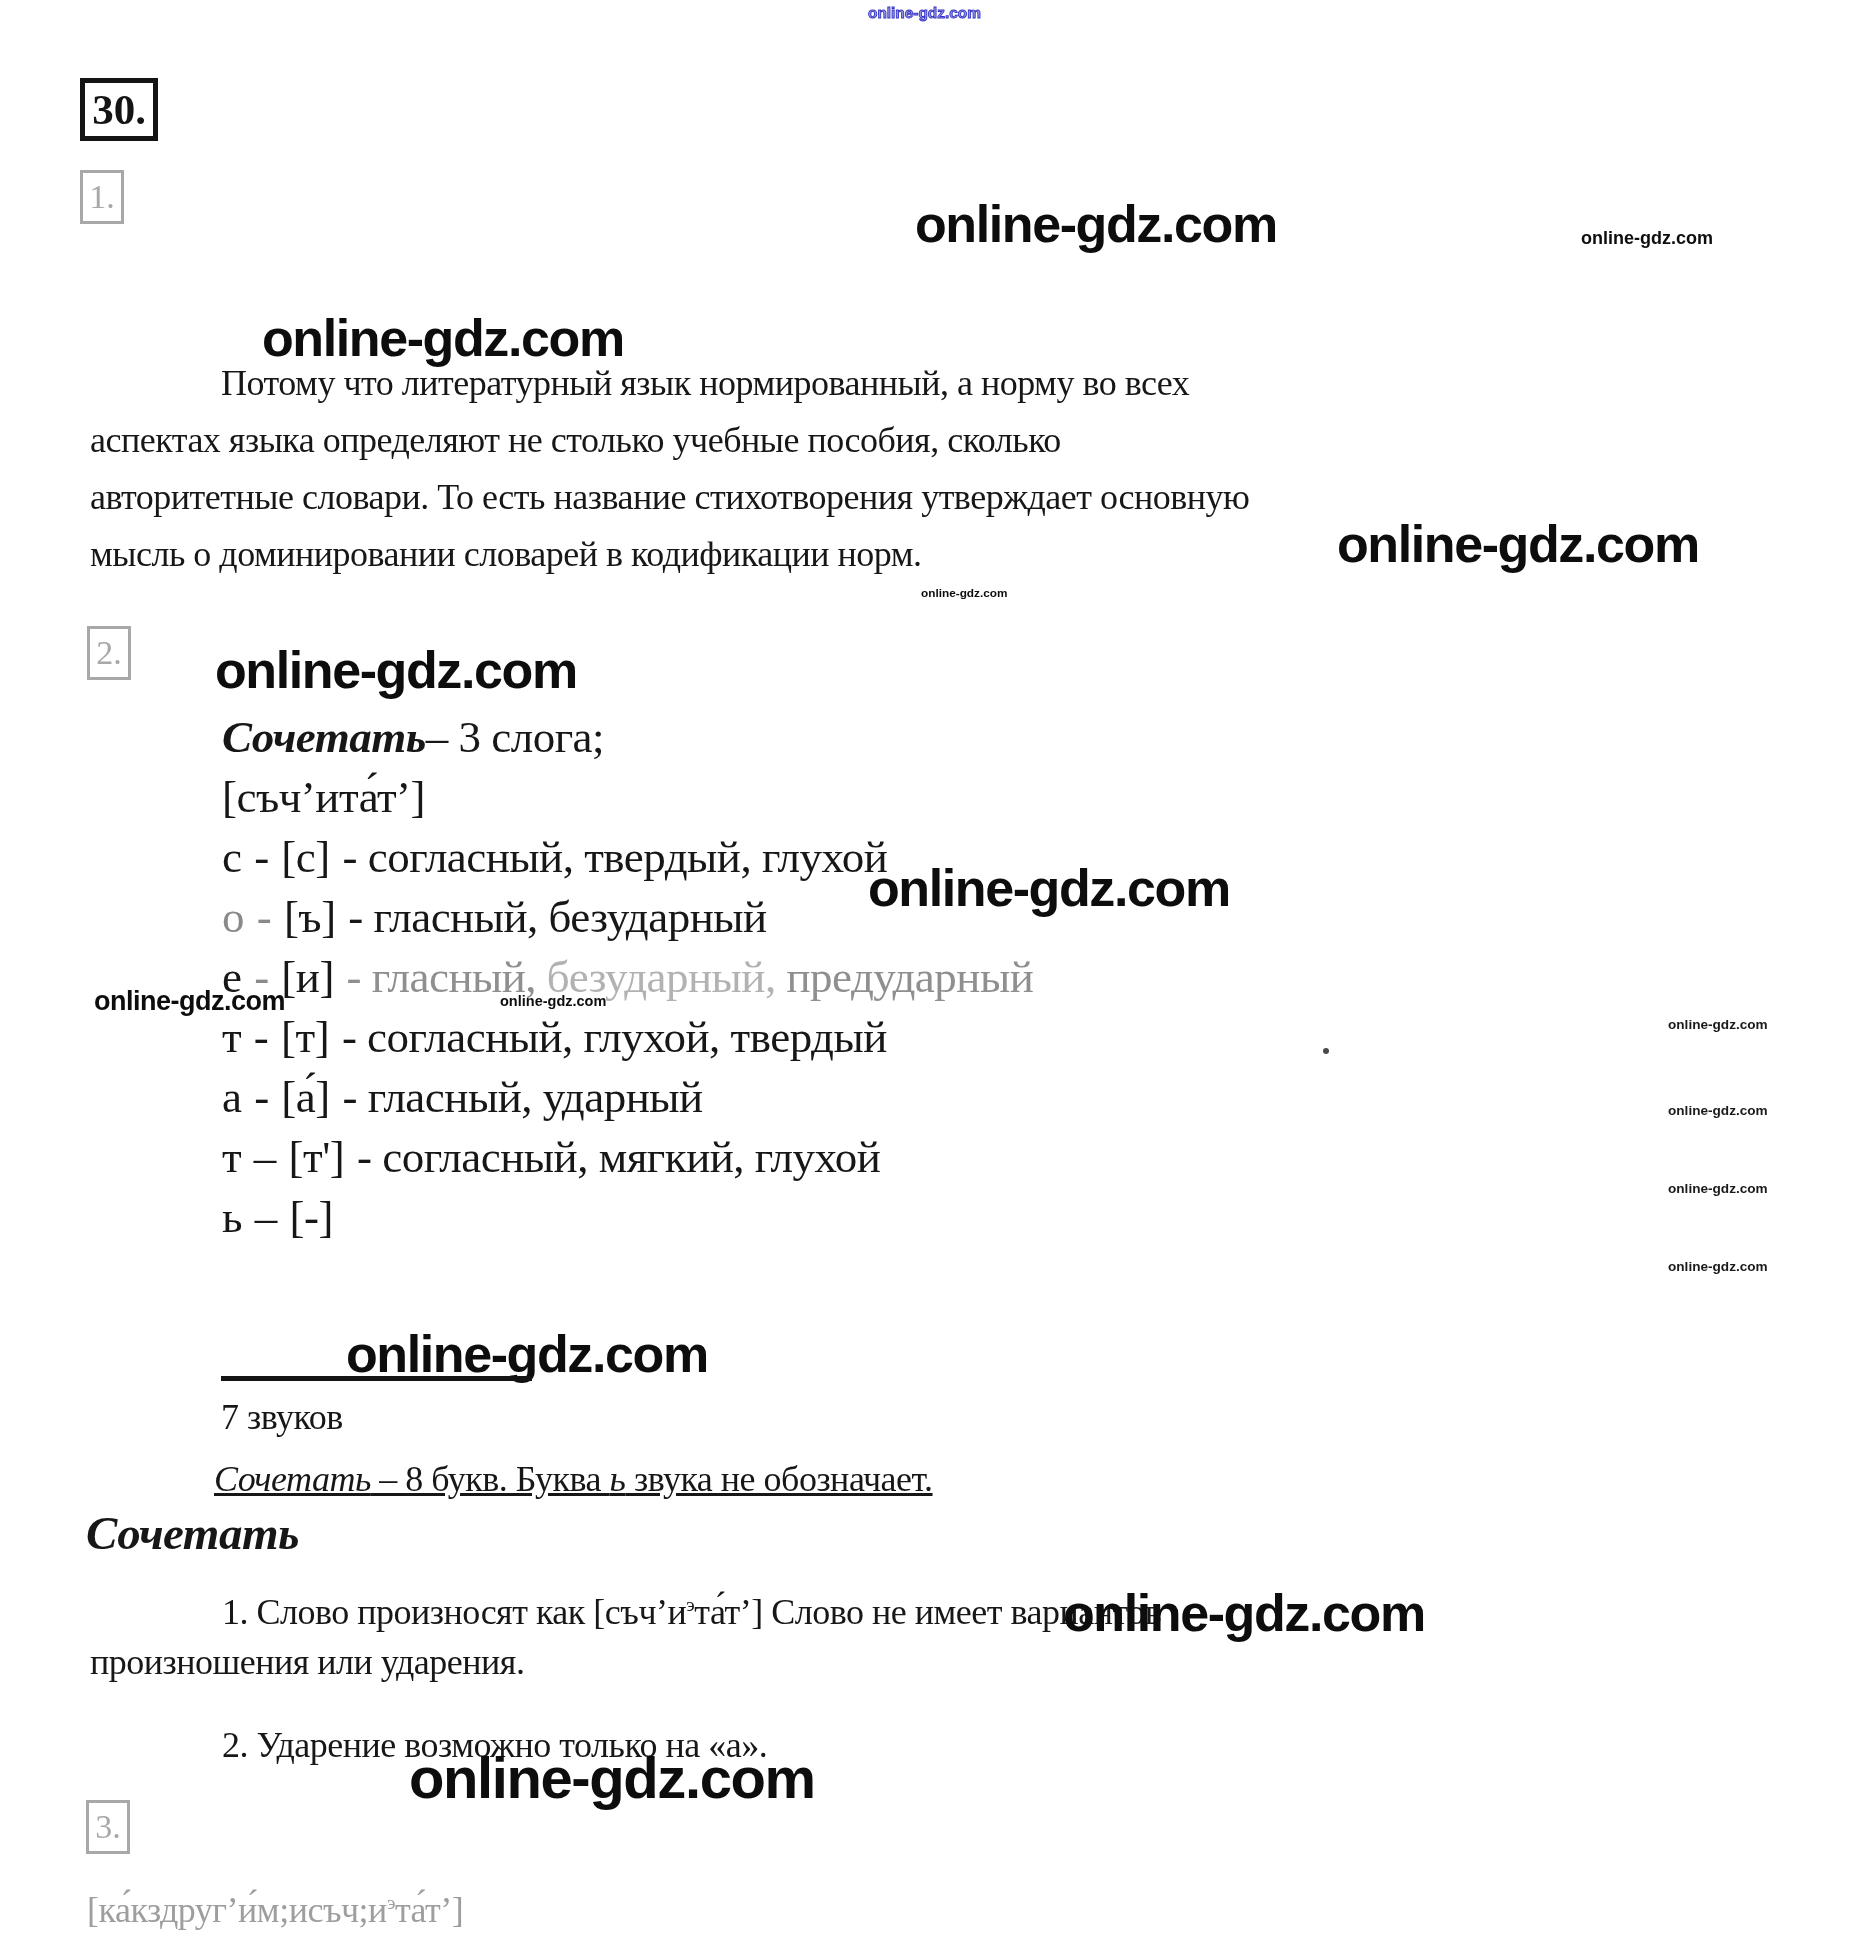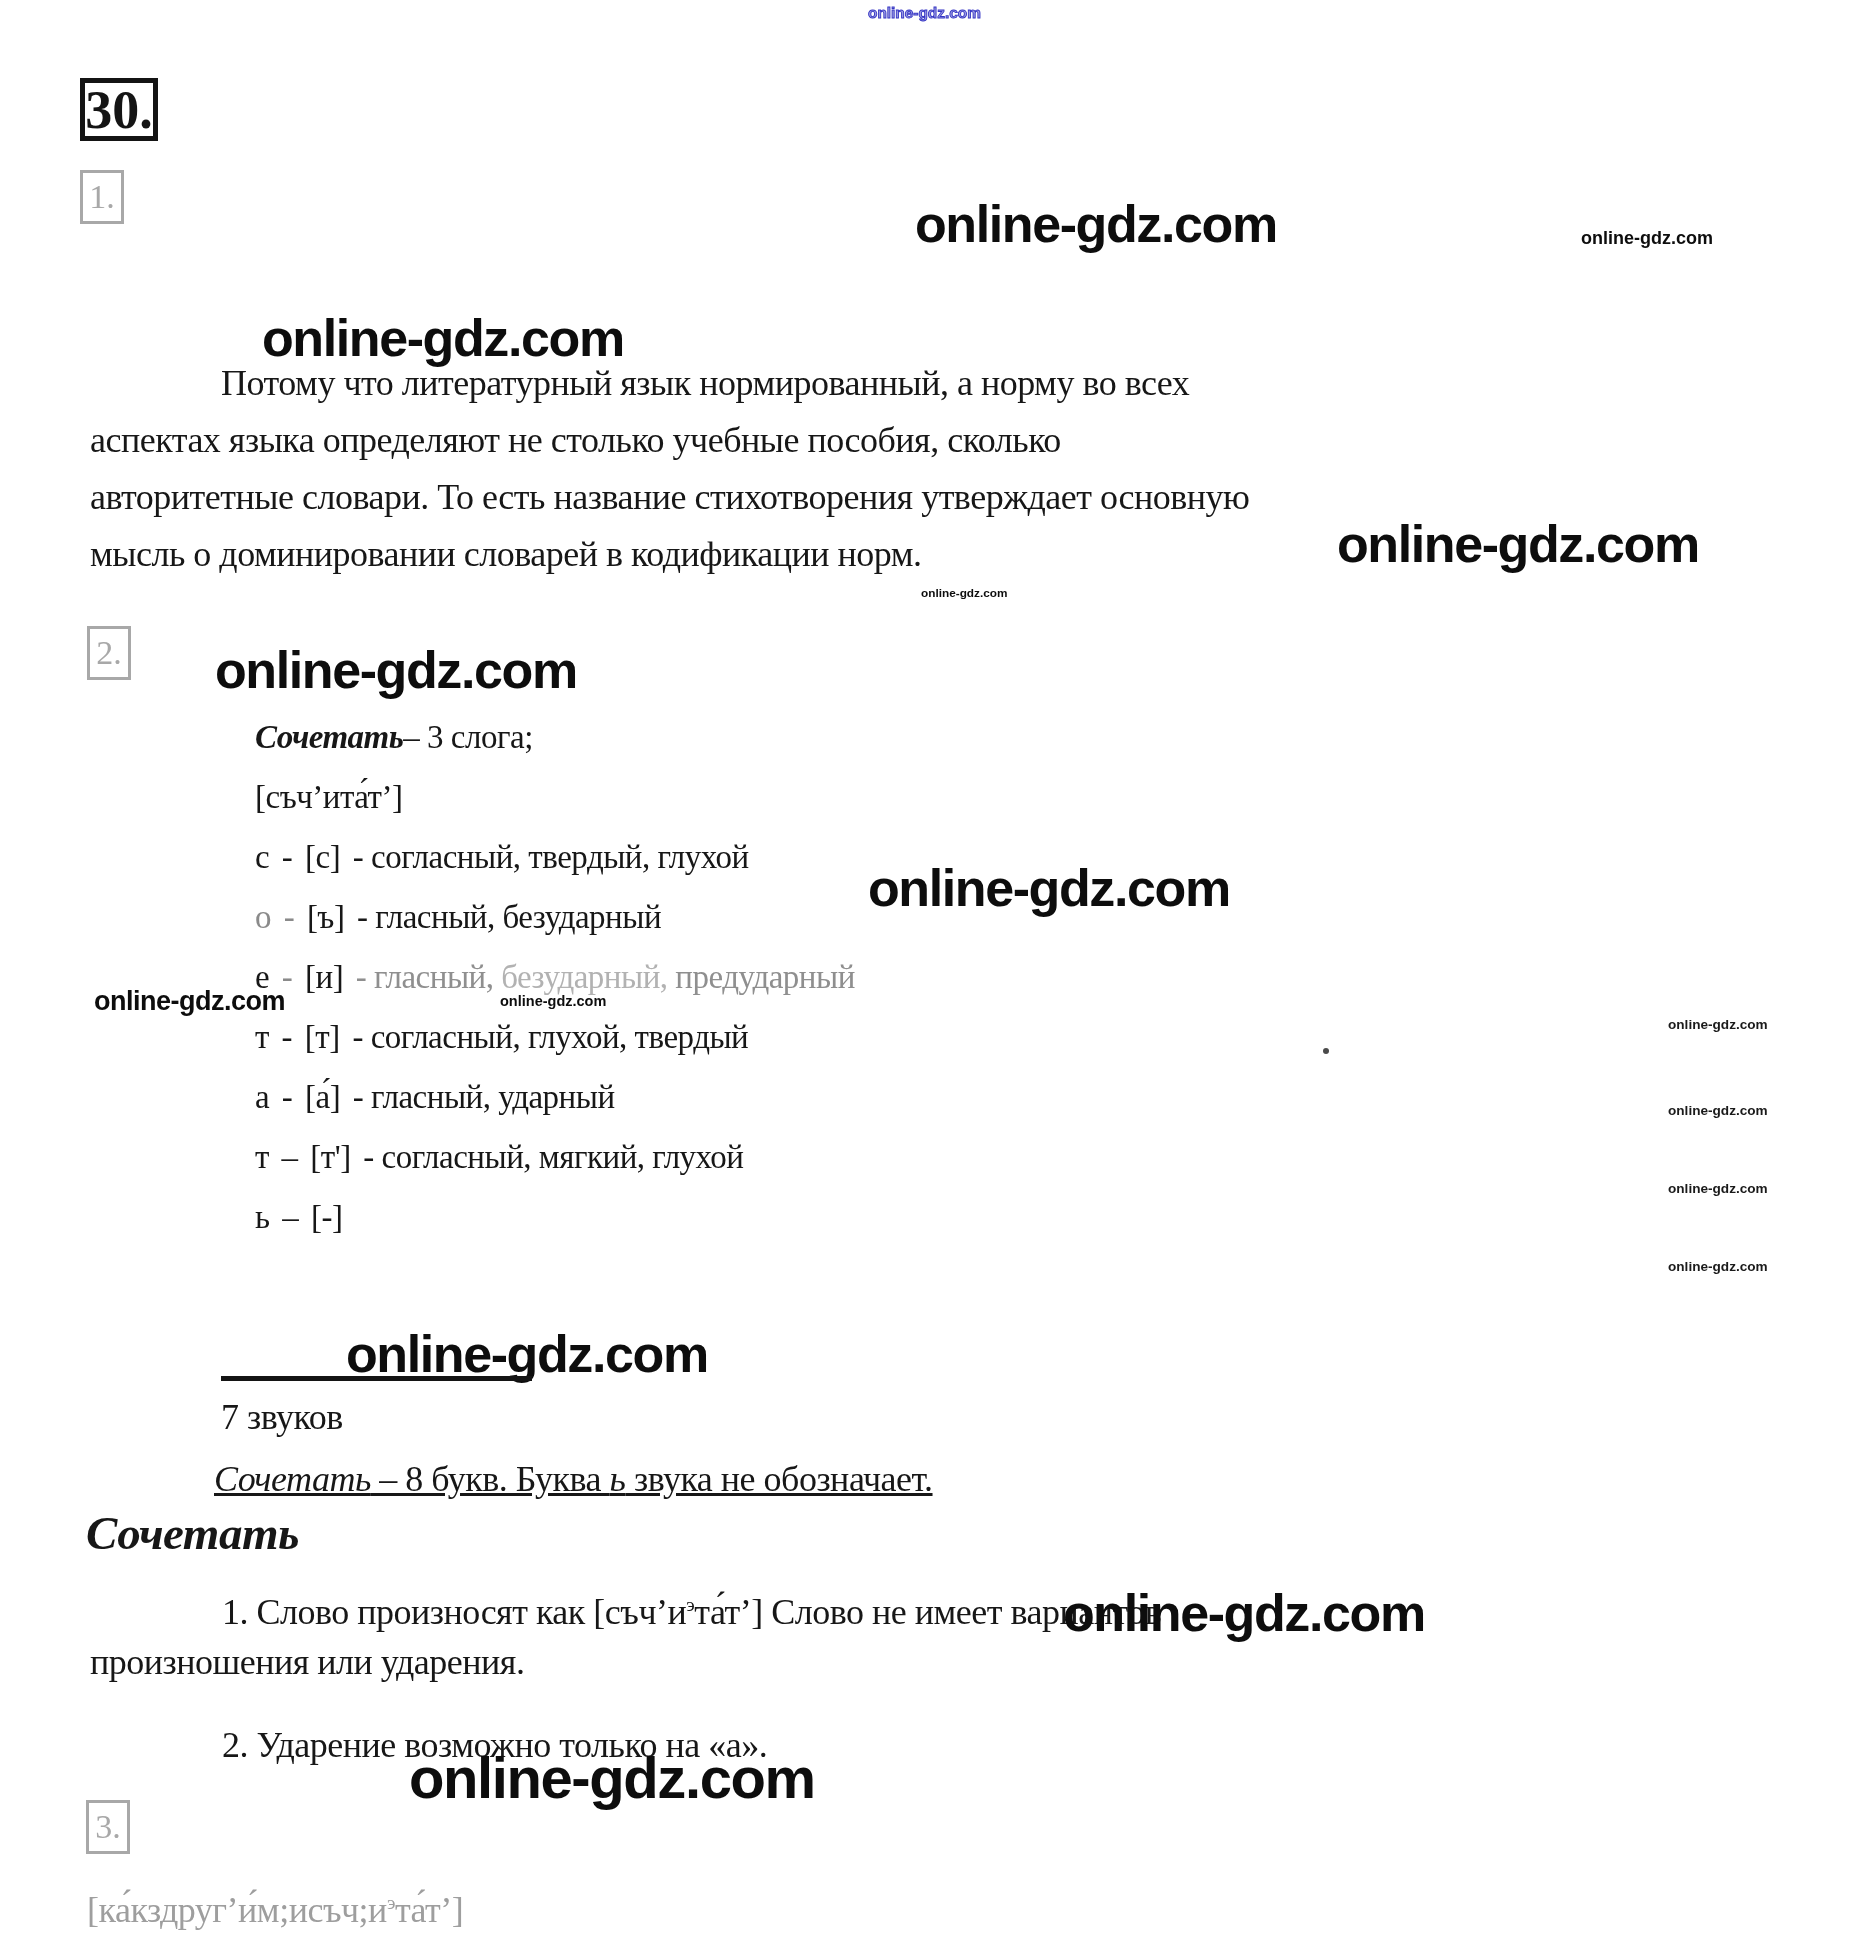--- a/index.html
+++ b/index.html
@@ -21,33 +21,33 @@
   .wm-sm{font-size:18px;font-weight:600;}
   .wm-xs{font-size:14.5px;font-weight:700;}
   .wm-tiny{font-size:11.8px;font-weight:700;}
   .wm-side{font-size:13.6px;font-weight:600;color:#1a1a1a;}
   .wm-blue{font-size:15.4px;font-weight:700;color:#9a9ae0;
            -webkit-text-stroke:0.9px #3434c4;}
   
   .badge{position:absolute;display:flex;align-items:center;justify-content:center;
          font-family:"Liberation Serif", serif;background:#fff;box-sizing:border-box;}
   .badge-main{left:80px;top:78px;width:78px;height:63px;border:5.4px solid #141414;
-              color:#141414;font-size:54px;font-weight:700;}
+              color:#141414;font-size:43px;font-weight:700;}
   .badge-gray{width:44px;height:54px;border:3.6px solid #a8a8a8;color:#a8a8a8;font-size:34px;}
   #badge1{left:80px;top:170px;}
   #badge2{left:87px;top:626px;}
   #badge3{left:86px;top:1800px;}
   
   #para{left:90px;top:355px;}
   #para .pline{display:block;}
   #para .pline.first{padding-left:131px;}
   
   #phonetic{left:222px;top:707px;}
-  .ph-row{display:block;height:60px;line-height:60px;font-size:33px;color:#171717;
-          letter-spacing:-0.5px;margin-left:33px;}
+  .ph-row{display:block;height:60px;line-height:60px;font-size:45px;color:#171717;
+          letter-spacing:-0.5px;}
   .ph-row .sp{display:inline-block;width:12.7px;}
   .dim{color:#8a8a8a;}
   .ghost-sound{color:#979797;}
   .g-light{color:#b2b2b2;}
   .g-mid{color:#8f8f8f;}
   .g-dark{color:#4a4a4a;}
   
   #underline{left:221px;top:1376px;width:311px;height:4.5px;background:#141414;}
   #tiny-dot{left:1323px;top:1048px;width:6.3px;height:6.3px;background:#4a4a4a;border-radius:50%;}
   

